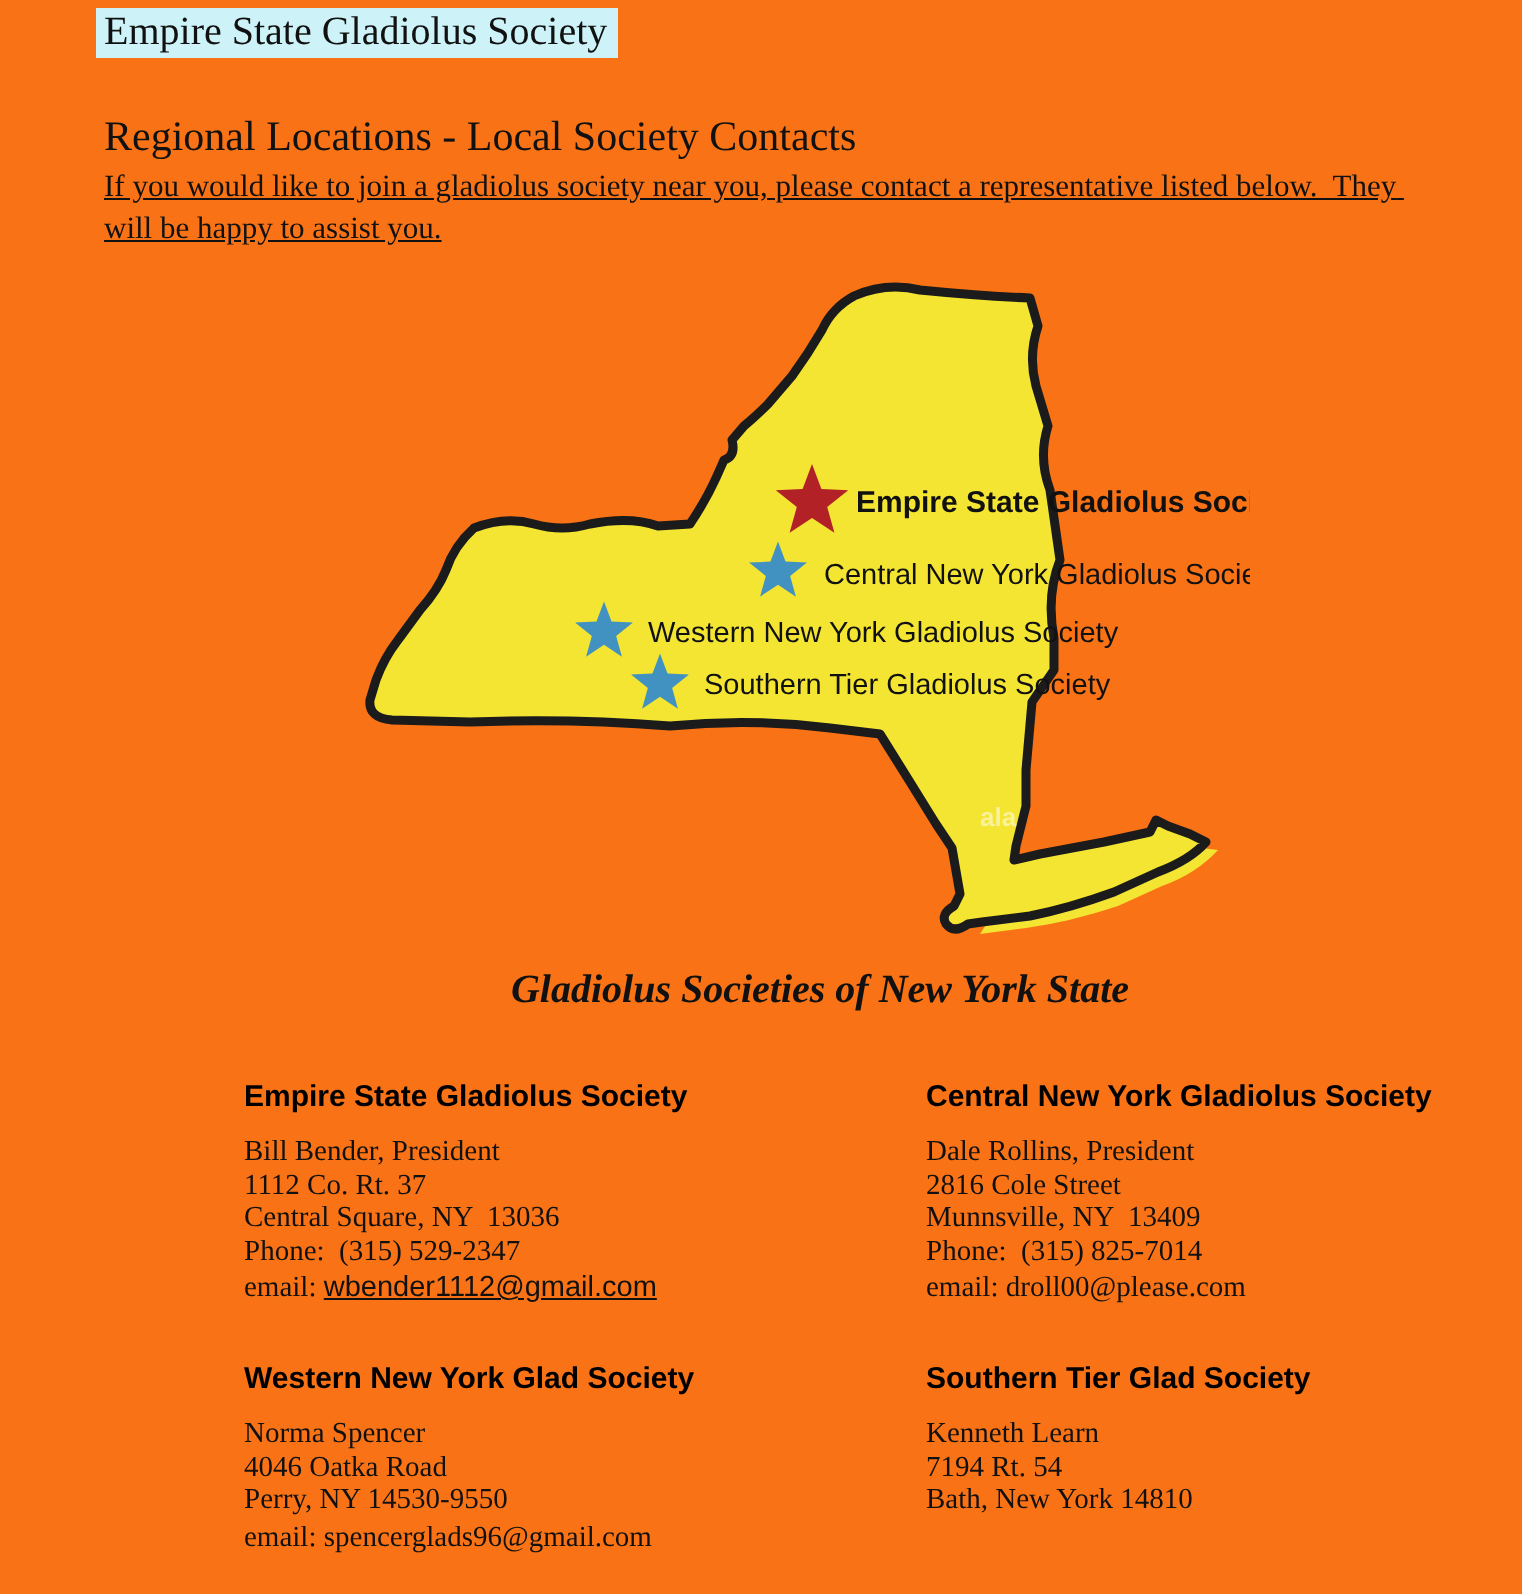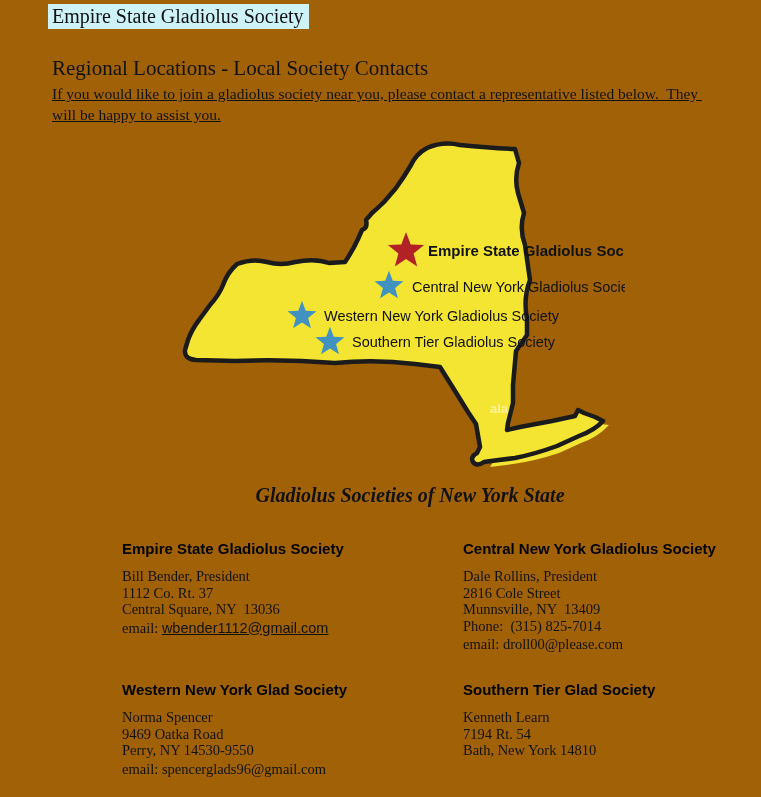--- a/index.html
+++ b/index.html
@@ -1,21 +1,21 @@
 <!DOCTYPE html>
 <html><head>
 <meta charset="utf-8">
 <style>
   * { margin: 0; padding: 0; box-sizing: border-box; }
   html, body { background: #ffffff; }
   .page {
     position: relative;
     width: 761px;
     height: 797px;
-    background: #a16207;
+    background: #f97316;
     font-family: "Liberation Serif", serif;
     color: #111111;
     overflow: hidden;
   }
 
   .doc-title {
     position: absolute;
     left: 48px;
     top: 3px;
     font-size: 20px;
@@ -168,36 +168,37 @@
 
   <div class="map-caption">Gladiolus Societies of New York State</div>
 
   <div class="contacts">
 
     <div class="contact-card">
       <h3>Empire State Gladiolus Society</h3>
       <div class="line">Bill Bender, President</div>
       <div class="line">1112 Co. Rt. 37</div>
       <div class="line">Central Square, NY  13036</div>
+      <div class="line">Phone:  (315) 529-2347</div>
       <div class="email-row"><span>email: </span><a class="email-link" href="#">wbender1112@gmail.com</a></div>
     </div>
 
     <div class="contact-card">
       <h3>Central New York Gladiolus Society</h3>
       <div class="line">Dale Rollins, President</div>
       <div class="line">2816 Cole Street</div>
       <div class="line">Munnsville, NY  13409</div>
       <div class="line">Phone:  (315) 825-7014</div>
       <div class="email-row"><span>email: </span><span class="email-plain">droll00@please.com</span></div>
     </div>
 
     <div class="contact-card">
       <h3>Western New York Glad Society</h3>
       <div class="line">Norma Spencer</div>
-      <div class="line">9469 Oatka Road</div>
+      <div class="line">4046 Oatka Road</div>
       <div class="line">Perry, NY 14530-9550</div>
       <div class="email-row"><span>email: </span><span class="email-plain">spencerglads96@gmail.com</span></div>
     </div>
 
     <div class="contact-card">
       <h3>Southern Tier Glad Society</h3>
       <div class="line">Kenneth Learn</div>
       <div class="line">7194 Rt. 54</div>
       <div class="line">Bath, New York 14810</div>
     </div>

